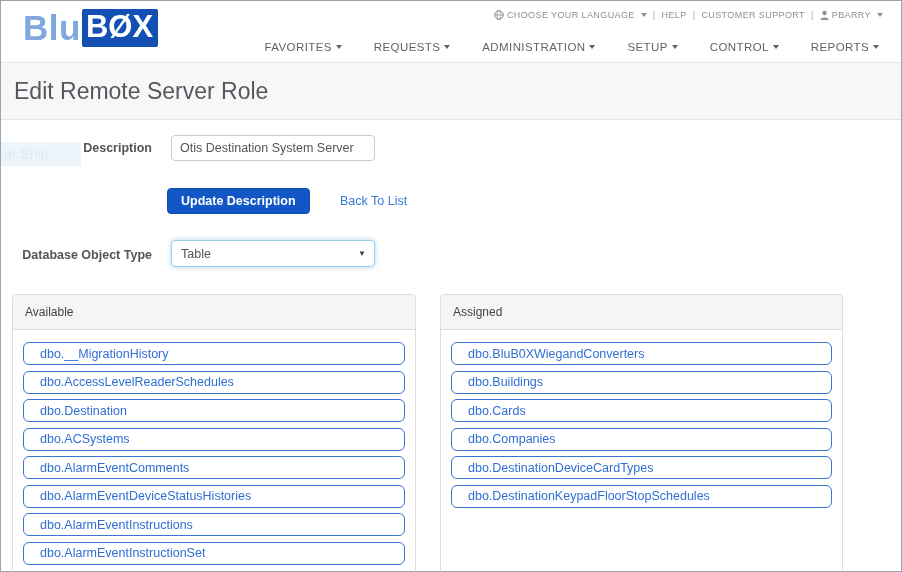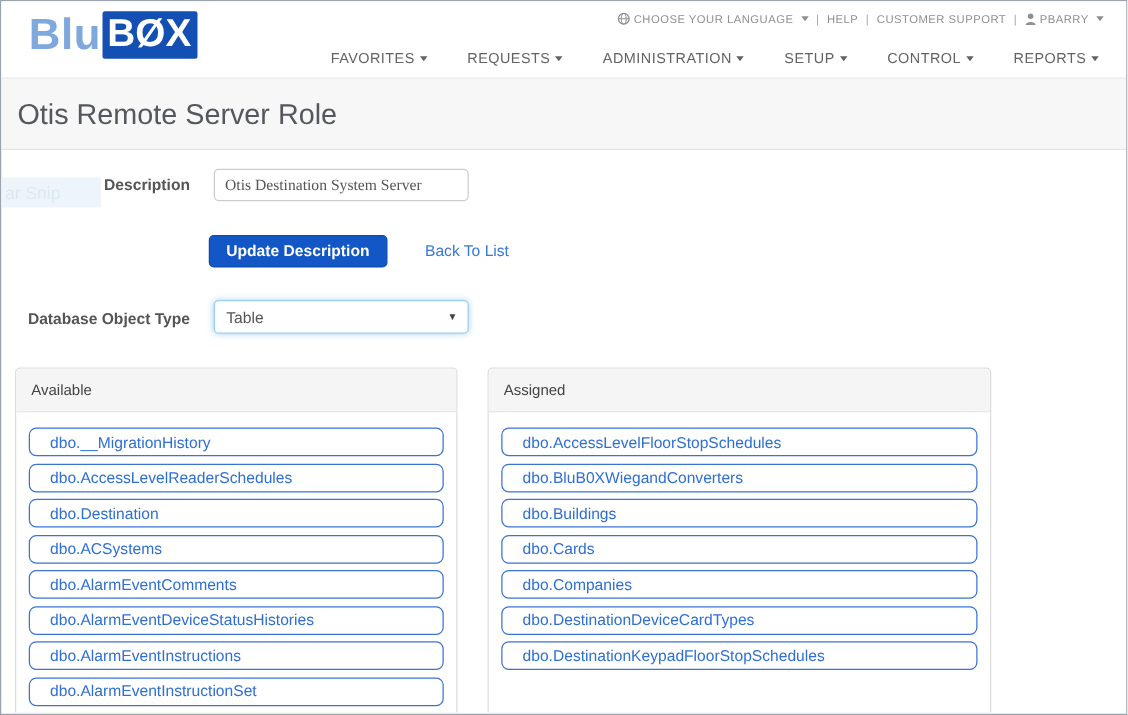--- a/index.html
+++ b/index.html
@@ -71,21 +71,21 @@
   }
   .form-label {
     position:absolute; width:151px; text-align:right;
     font-size:12.5px; font-weight:bold; color:#555;
   }
   .lbl-desc { left:0; top:21px; }
   .lbl-objtype { left:0; top:128px; }
   .desc-input {
     position:absolute; left:170px; top:15px; width:204px; height:26px;
     border:1px solid #ccc; border-radius:4px; font-size:12.5px; color:#555;
-    padding:0 8px; font-family:Liberation Serif, serif; background:#fff;
+    padding:0 8px; font-family:Liberation Sans, sans-serif; background:#fff;
   }
   .update-btn {
     position:absolute; left:166px; top:68px; height:26px;
     background:#1257c5; color:#fff; border:1px solid #0f4dad; border-radius:4px;
     font-size:12.5px; font-weight:600; padding:0 13px; cursor:pointer;
     font-family:"Liberation Sans", sans-serif;
   }
   .back-link {
     position:absolute; left:339px; top:74px;
     color:#3779d9; font-size:12.5px; text-decoration:none; cursor:pointer;
@@ -97,21 +97,21 @@
     font-size:12.5px; color:#555; background:#fff;
     display:flex; align-items:center; padding-left:9px; cursor:pointer;
   }
   .obj-select .select-caret {
     position:absolute; right:8px; top:8px; font-size:8px; color:#444;
   }
   
   .panels { position:absolute; left:11px; top:174px; display:flex; gap:24px; }
   .panel {
     background:#fff; border:1px solid #ddd; border-radius:4px 4px 0 0;
-    width:354px;
+    width:404px;
   }
   .panel.assigned { width:403px; }
   .panel-header {
     background:#f5f5f5; border-bottom:1px solid #ddd;
     padding:10px 12px; font-size:12px; color:#444;
     border-radius:4px 4px 0 0;
   }
   .panel-list { padding:12px 10px 0 10px; }
   .list-item {
     height:23px; margin-bottom:5.5px;
@@ -183,21 +183,21 @@
           <span class="caret"></span>
         </div>
       <div class="nav-item">
           <span>REPORTS</span>
           <span class="caret"></span>
         </div>
     </div>
   </div>
 
   <div class="titlebar">
-    <div class="page-title">Otis Remote Server Role</div>
+    <div class="page-title">Edit Remote Server Role</div>
   </div>
 
   <div class="content">
 
     <div class="snip-artifact">ar Snip</div>
 
     <div class="form-label lbl-desc">Description</div>
     <input class="desc-input" type="text" value="Otis Destination System Server" style="">
 
     <button class="update-btn">Update Description</button>
@@ -221,21 +221,20 @@
           <div class="list-item">dbo.AlarmEventDeviceStatusHistories</div>
           <div class="list-item">dbo.AlarmEventInstructions</div>
           <div class="list-item">dbo.AlarmEventInstructionSet</div>
 
         </div>
       </div>
 
       <div class="panel assigned">
         <div class="panel-header">Assigned</div>
         <div class="panel-list">
-          <div class="list-item">dbo.AccessLevelFloorStopSchedules</div>
           <div class="list-item">dbo.BluB0XWiegandConverters</div>
           <div class="list-item">dbo.Buildings</div>
           <div class="list-item">dbo.Cards</div>
           <div class="list-item">dbo.Companies</div>
           <div class="list-item">dbo.DestinationDeviceCardTypes</div>
           <div class="list-item">dbo.DestinationKeypadFloorStopSchedules</div>
 
         </div>
       </div>
     </div>

